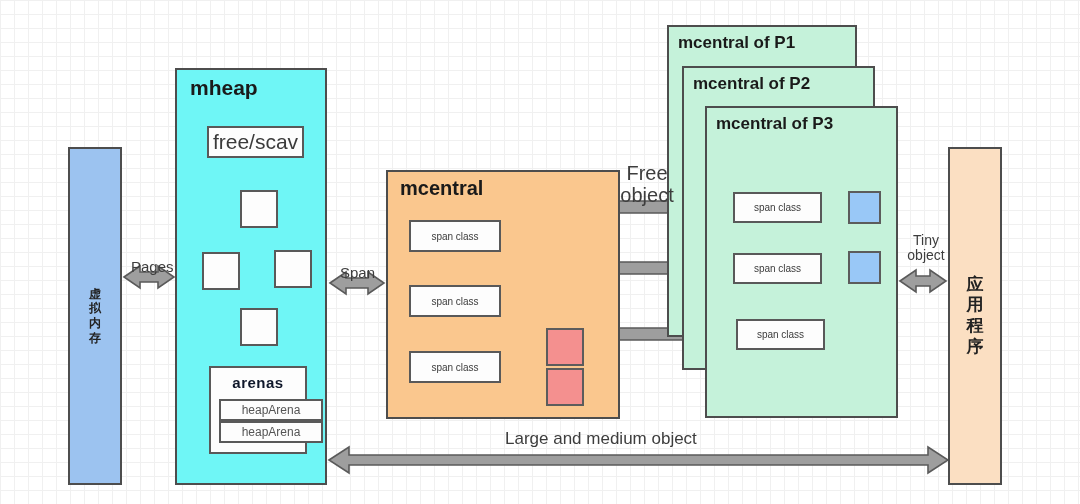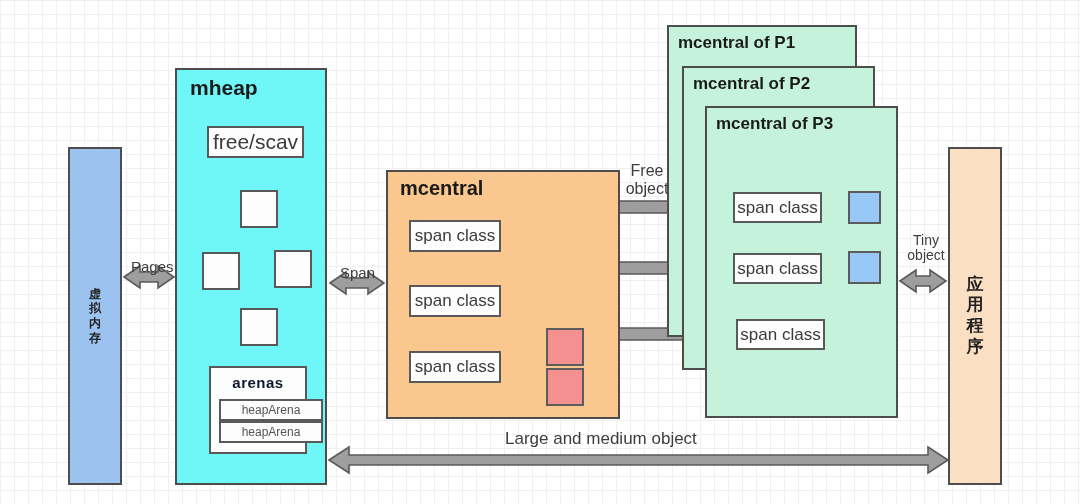--- a/index.html
+++ b/index.html
@@ -70,21 +70,21 @@
   }
   #heap-arena-1{top:31px;}
   #heap-arena-2{top:53px;}
 
   
   #mcentral{left:386px;top:170px;width:234px;height:249px;background:#FAC78E;}
   #mcentral-title{left:400px;top:177px;font-size:20px;font-weight:bold;color:#1a1a1a;}
   .span-class{
     position:absolute;box-sizing:border-box;background:#fdfdfd;border:2px solid #595959;
     display:flex;align-items:center;justify-content:center;
-    font-size:17px;color:#3b3b3b;
+    font-size:10px;color:#3b3b3b;
   }
   #mc-span-1{left:409px;top:220px;width:92px;height:32px;}
   #mc-span-2{left:409px;top:285px;width:92px;height:32px;}
   #mc-span-3{left:409px;top:351px;width:92px;height:32px;}
   .red-block{position:absolute;box-sizing:border-box;background:#F4908F;border:2px solid #5c5c5c;
     width:38px;height:38px;}
   #red-1{left:546px;top:328px;}
   #red-2{left:546px;top:368px;}
 
   
@@ -98,21 +98,21 @@
   #p3-span-2{left:733px;top:253px;width:89px;height:31px;}
   #p3-span-3{left:736px;top:319px;width:89px;height:31px;}
   .blue-block{position:absolute;box-sizing:border-box;background:#99C8F7;border:2px solid #5c5c5c;
     width:33px;height:33px;}
   #blue-1{left:848px;top:191px;}
   #blue-2{left:848px;top:251px;}
 
   
   #lbl-pages{left:131px;top:258px;font-size:15px;color:#3d3d3d;}
   #lbl-span{left:340px;top:264px;font-size:15px;color:#3d3d3d;}
-  #lbl-free-object{left:619px;top:162px;font-size:16px;color:#3d3d3d;line-height:1.1;text-align:center;width:56px;white-space:normal;}
+  #lbl-free-object{left:619px;top:162px;font-size:20px;color:#3d3d3d;line-height:1.1;text-align:center;width:56px;white-space:normal;}
   #lbl-tiny-object{left:901px;top:233px;font-size:14px;color:#3d3d3d;line-height:1.1;text-align:center;width:50px;white-space:normal;}
   #lbl-large-medium{left:505px;top:429px;font-size:17px;color:#3d3d3d;}
 
   svg.overlay{position:absolute;left:0;top:0;width:1080px;height:504px;pointer-events:none;}
 </style>
 </head>
 <body>
 
 <div id="canvas">
 

